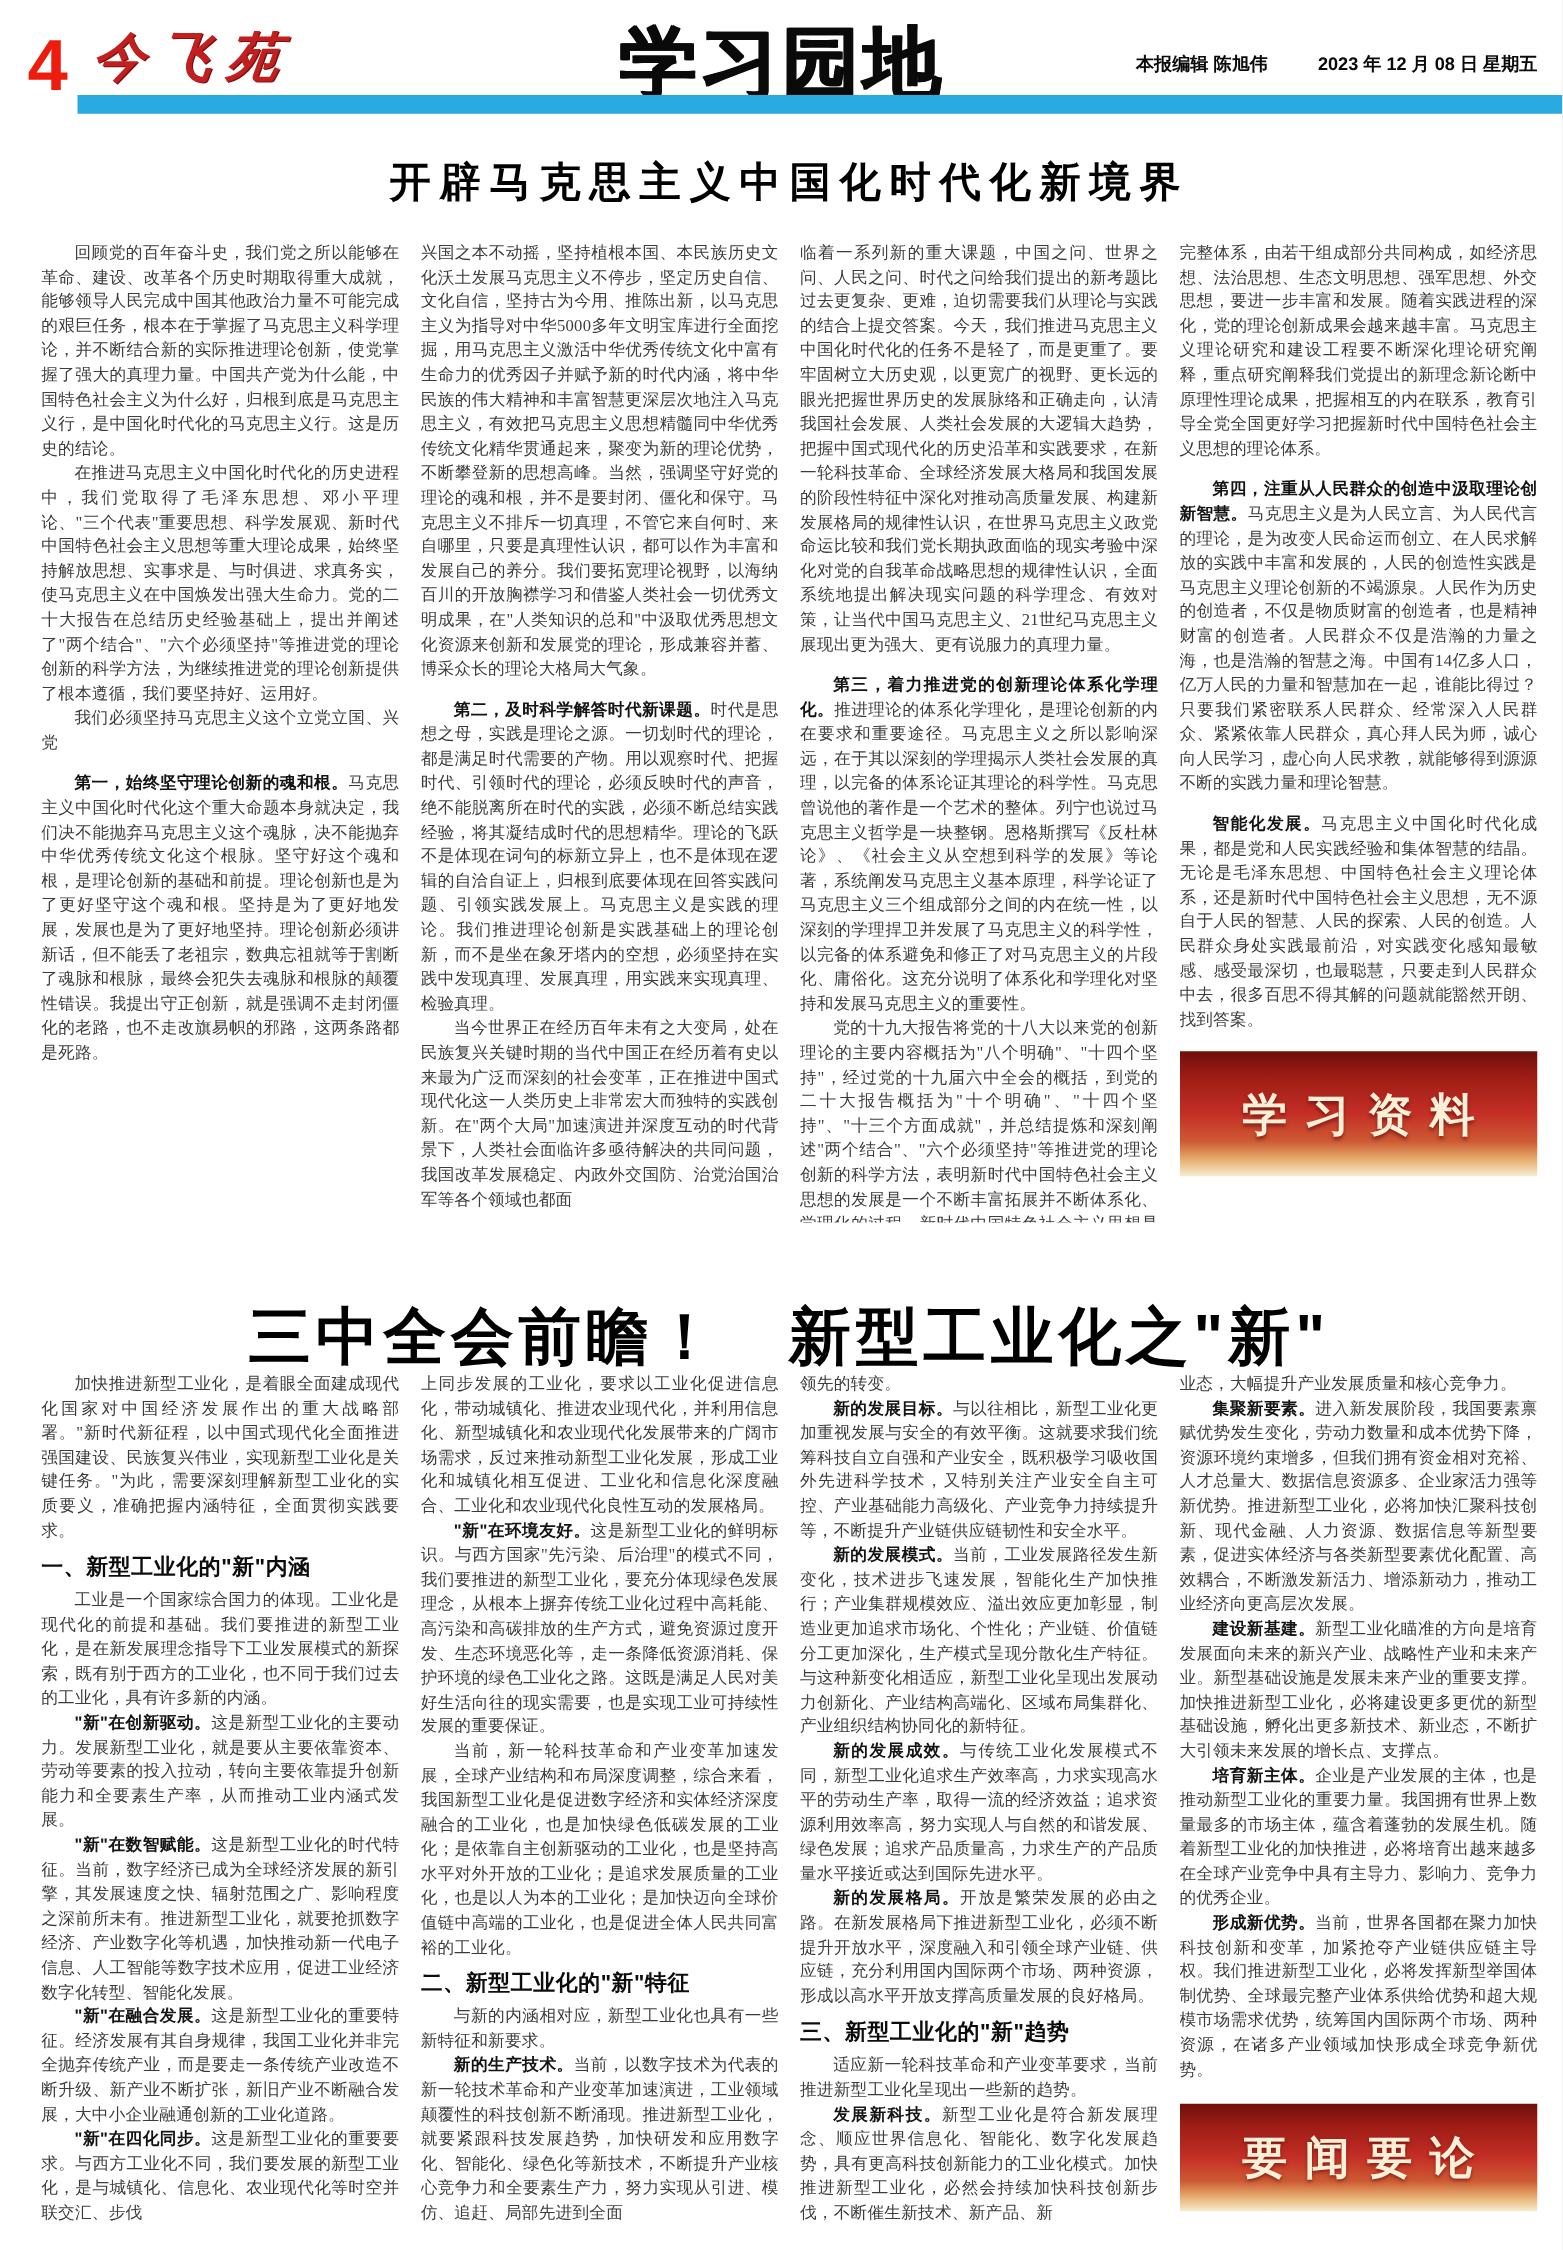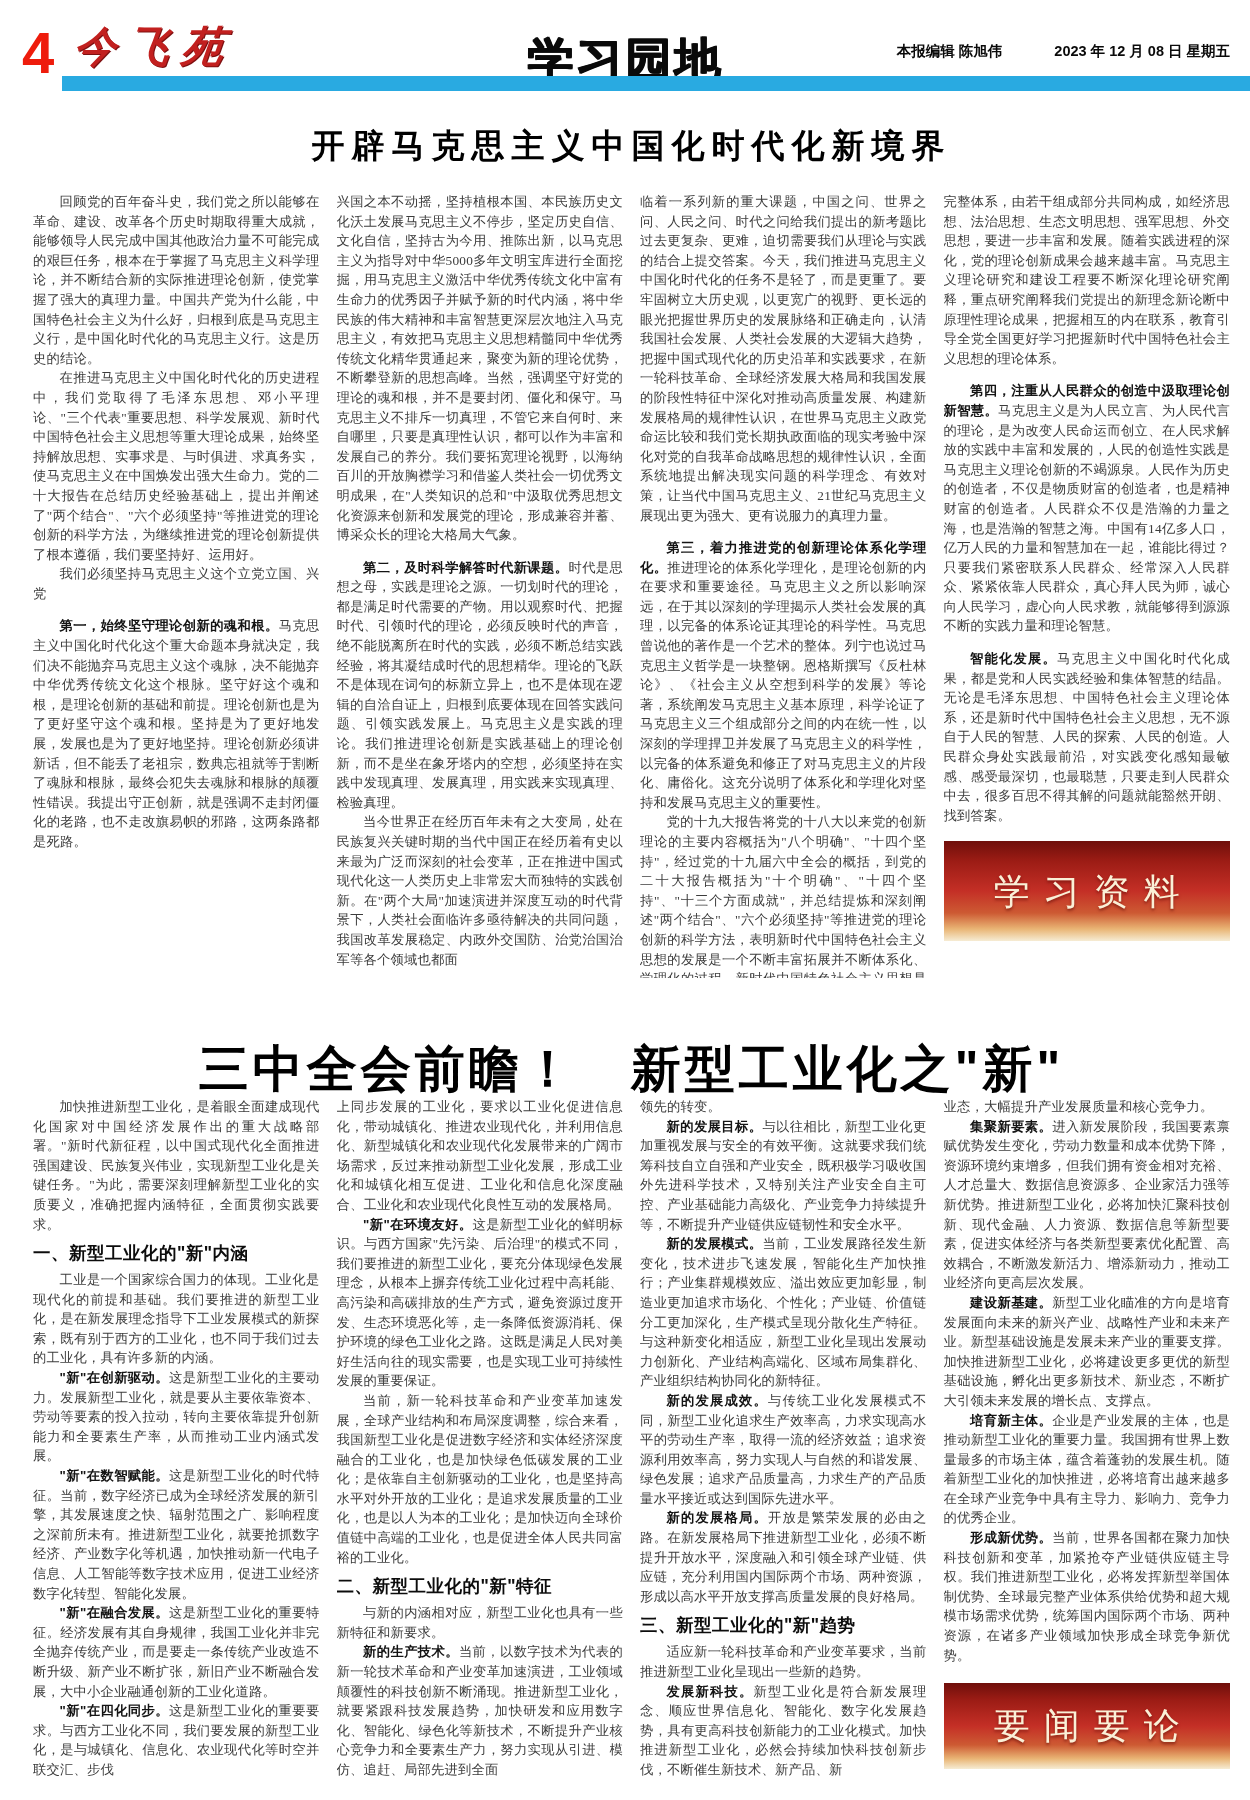--- a/index.html
+++ b/index.html
@@ -4,26 +4,26 @@
 <style>
   html,body{margin:0;padding:0;background:#e9e9e9;}
   .page{position:relative;width:1250px;height:1800px;margin:0 auto;background:#ffffff;overflow:hidden;
         font-family:"Liberation Serif",serif;}
   
   .page-num{position:absolute;left:22px;top:24px;font-family:"Liberation Sans",sans-serif;
             font-weight:bold;font-size:58px;line-height:1;color:#ee1c0c;}
   .masthead{position:absolute;left:74px;top:26px;font-size:42px;line-height:1;color:#c2201f;
             font-weight:bold;font-style:italic;letter-spacing:12px;transform:skewX(-6deg);
             text-shadow:1px 1px 0 #7d0f10;}
-  .section-title{position:absolute;left:0;right:0;top:36px;text-align:center;
-            font-family:"Liberation Sans",sans-serif;font-weight:900;font-size:46px;line-height:1;
+  .section-title{position:absolute;left:0;right:0;top:20px;text-align:center;
+            font-family:"Liberation Sans",sans-serif;font-weight:900;font-size:62px;line-height:1;
             color:#0a0a0a;letter-spacing:3px;
             text-shadow:1.3px 0 0 currentColor,0 1.3px 0 currentColor,1.3px 1.3px 0 currentColor;}
   .header-right{position:absolute;right:20px;top:42px;font-family:"Liberation Sans",sans-serif;
-            font-size:14.5px;color:#0a0a0a;font-weight:bold;display:flex;gap:52px;white-space:nowrap;}
+            font-size:14.5px;color:#0a0a0a;font-weight:bold;display:flex;gap:40px;white-space:nowrap;}
   .blue-bar{position:absolute;left:62px;right:0;top:76px;height:15px;background:#29aae1;}
   
   .art-title{position:absolute;left:33px;right:20px;text-align:center;color:#000;
             font-family:"Liberation Sans",sans-serif;font-weight:900;line-height:1.1;white-space:nowrap;}
   #a1title{top:106px;font-size:33px;letter-spacing:7px;}
   #a2title{top:1008px;font-size:50px;letter-spacing:4px;}
   
   .cols{position:absolute;left:33px;right:20px;display:flex;gap:17px;overflow:hidden;}
   #a1cols{top:192px;height:786px;}
   #a2cols{top:1097px;height:703px;}
@@ -33,21 +33,21 @@
   p.ind{text-indent:2em;}
   .lead{font-family:"Liberation Sans",sans-serif;font-weight:bold;color:#141414;}
   #a1cols .blk-lead{margin-top:13px;}
   .subhead{margin:9px 0 5px;font-family:"Liberation Sans",sans-serif;font-weight:bold;
            font-size:17.5px;line-height:1.25;color:#0c0c0c;letter-spacing:.5px;}
   .attr{text-align:right;margin-top:16px !important;padding-right:4px;color:#2e2e2e;}
   
   .redbox{margin-top:12px;height:100px;display:flex;align-items:center;justify-content:center;
           background:linear-gradient(180deg,#6f0f0b 0%,#9c1c15 20%,#c42f26 50%,#cd5a33 72%,
           #e9b575 88%,#f6ecd4 100%);}
-  .redbox span{font-family:"Liberation Sans",sans-serif;font-weight:400;font-size:36px;
+  .redbox span{font-family:"Liberation Sans",sans-serif;font-weight:700;font-size:36px;
           color:#faf0d7;letter-spacing:14px;text-indent:14px;
           text-shadow:0 2px 3px rgba(90,10,5,.6);}
   .box-sm{height:86px;margin-top:18px;}
 </style>
 </head>
 <body>
 
 <div class="page">
   <div class="page-num">4</div>
   <div class="masthead">今飞苑</div>

